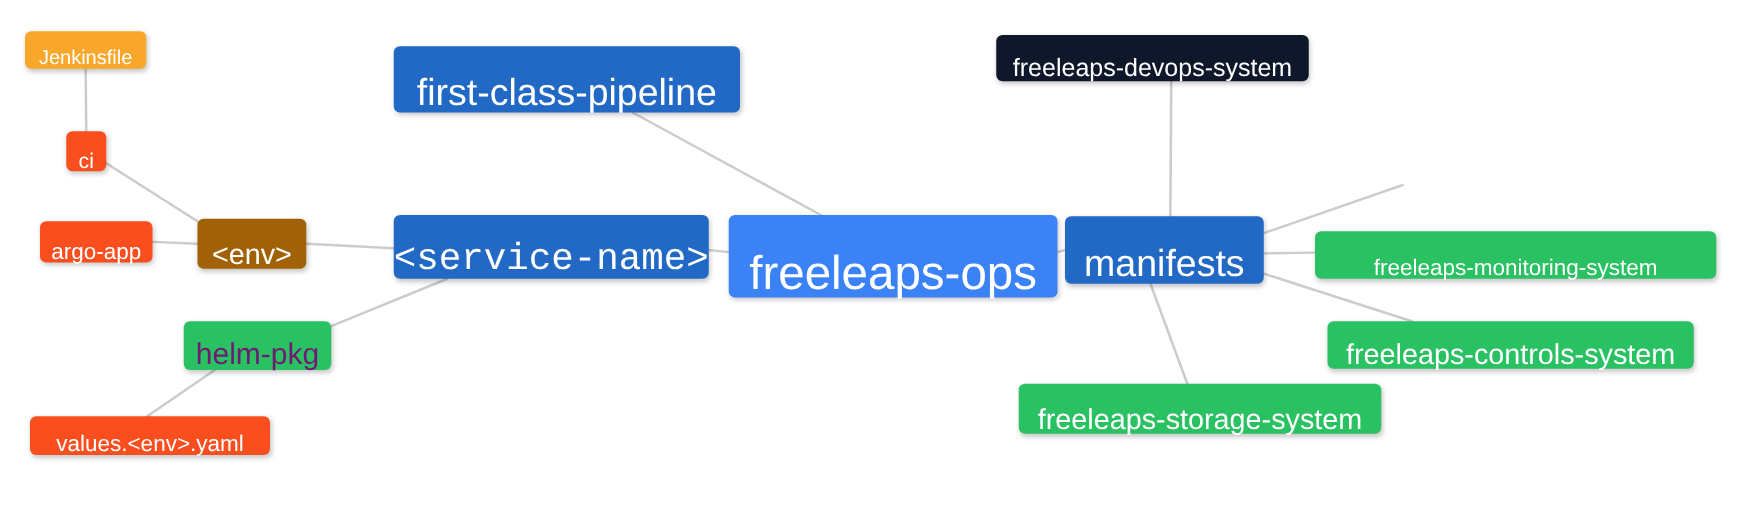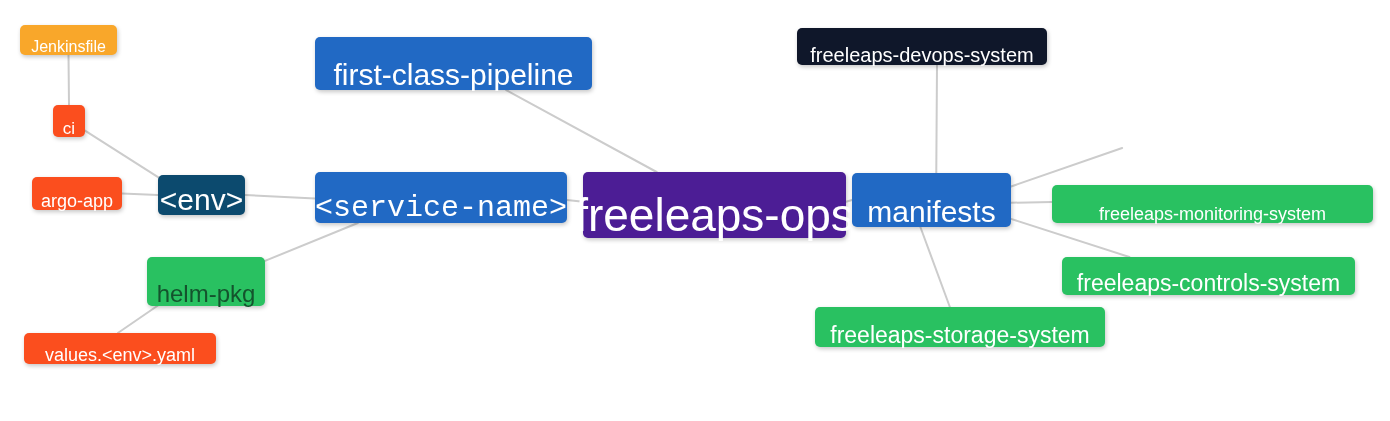--- a/index.html
+++ b/index.html
@@ -65,36 +65,36 @@
   <div class="node-layer">
       <div class="node" style="left: 20px; top: 25px; width: 97px; height: 30px; font-size: 16px; background: rgb(249, 167, 42); color: rgb(255, 255, 255);">
         <span>Jenkinsfile</span>
       </div>
       <div class="node" style="left: 53px; top: 105px; width: 32px; height: 32px; font-size: 17px; background: rgb(251, 78, 30); color: rgb(255, 255, 255);">
         <span>ci</span>
       </div>
       <div class="node" style="left: 32px; top: 177px; width: 90px; height: 33px; font-size: 18px; background: rgb(251, 78, 30); color: rgb(255, 255, 255);">
         <span>argo-app</span>
       </div>
-      <div class="node" style="left: 158px; top: 175px; width: 87px; height: 40px; font-size: 30px; background: #0c4a6e; color: rgb(255, 255, 255);">
+      <div class="node" style="left: 158px; top: 175px; width: 87px; height: 40px; font-size: 23px; background: #a16207; color: rgb(255, 255, 255);">
         <span>&lt;env&gt;</span>
       </div>
-      <div class="node" style="left: 147px; top: 257px; width: 118px; height: 49px; font-size: 24px; background: rgb(41, 193, 97); color: #14532d;">
+      <div class="node" style="left: 147px; top: 257px; width: 118px; height: 39px; font-size: 24px; background: rgb(41, 193, 97); color: #701a75;">
         <span>helm-pkg</span>
       </div>
       <div class="node" style="left: 8px; top: 333px; width: 192px; height: 31px; font-size: 18px; background: rgb(251, 78, 30); color: rgb(255, 255, 255); margin-left: 16px;">
         <span>values.&lt;env&gt;.yaml</span>
       </div>
       <div class="node" style="left: 315px; top: 37px; width: 277px; height: 53px; font-size: 30px; background: rgb(33, 105, 196); color: rgb(255, 255, 255);">
         <span>first-class-pipeline</span>
       </div>
       <div class="node" style="left: 315px; top: 172px; width: 252px; height: 51px; font-size: 30px; background: rgb(33, 105, 196); color: rgb(255, 255, 255); font-family: Liberation Mono, monospace;">
         <span>&lt;service-name&gt;</span>
       </div>
-      <div class="node" style="left: 583px; top: 172px; width: 263px; height: 66px; font-size: 46px; background: #4c1d95; color: rgb(255, 255, 255);">
+      <div class="node" style="left: 583px; top: 172px; width: 263px; height: 66px; font-size: 38px; background: #3b82f6; color: rgb(255, 255, 255);">
         <span>freeleaps-ops</span>
       </div>
       <div class="node" style="left: 852px; top: 173px; width: 159px; height: 54px; font-size: 30px; background: rgb(33, 105, 196); color: rgb(255, 255, 255);">
         <span>manifests</span>
       </div>
       <div class="node" style="left: 797px; top: 28px; width: 250px; height: 37px; font-size: 20px; background: #0f172a; color: rgb(255, 255, 255);">
         <span>freeleaps-devops-system</span>
       </div>
       <div class="node" style="left: 1052px; top: 185px; width: 321px; height: 38px; font-size: 18px; background: rgb(41, 193, 97); color: rgb(255, 255, 255);">
         <span>freeleaps-monitoring-system</span>

